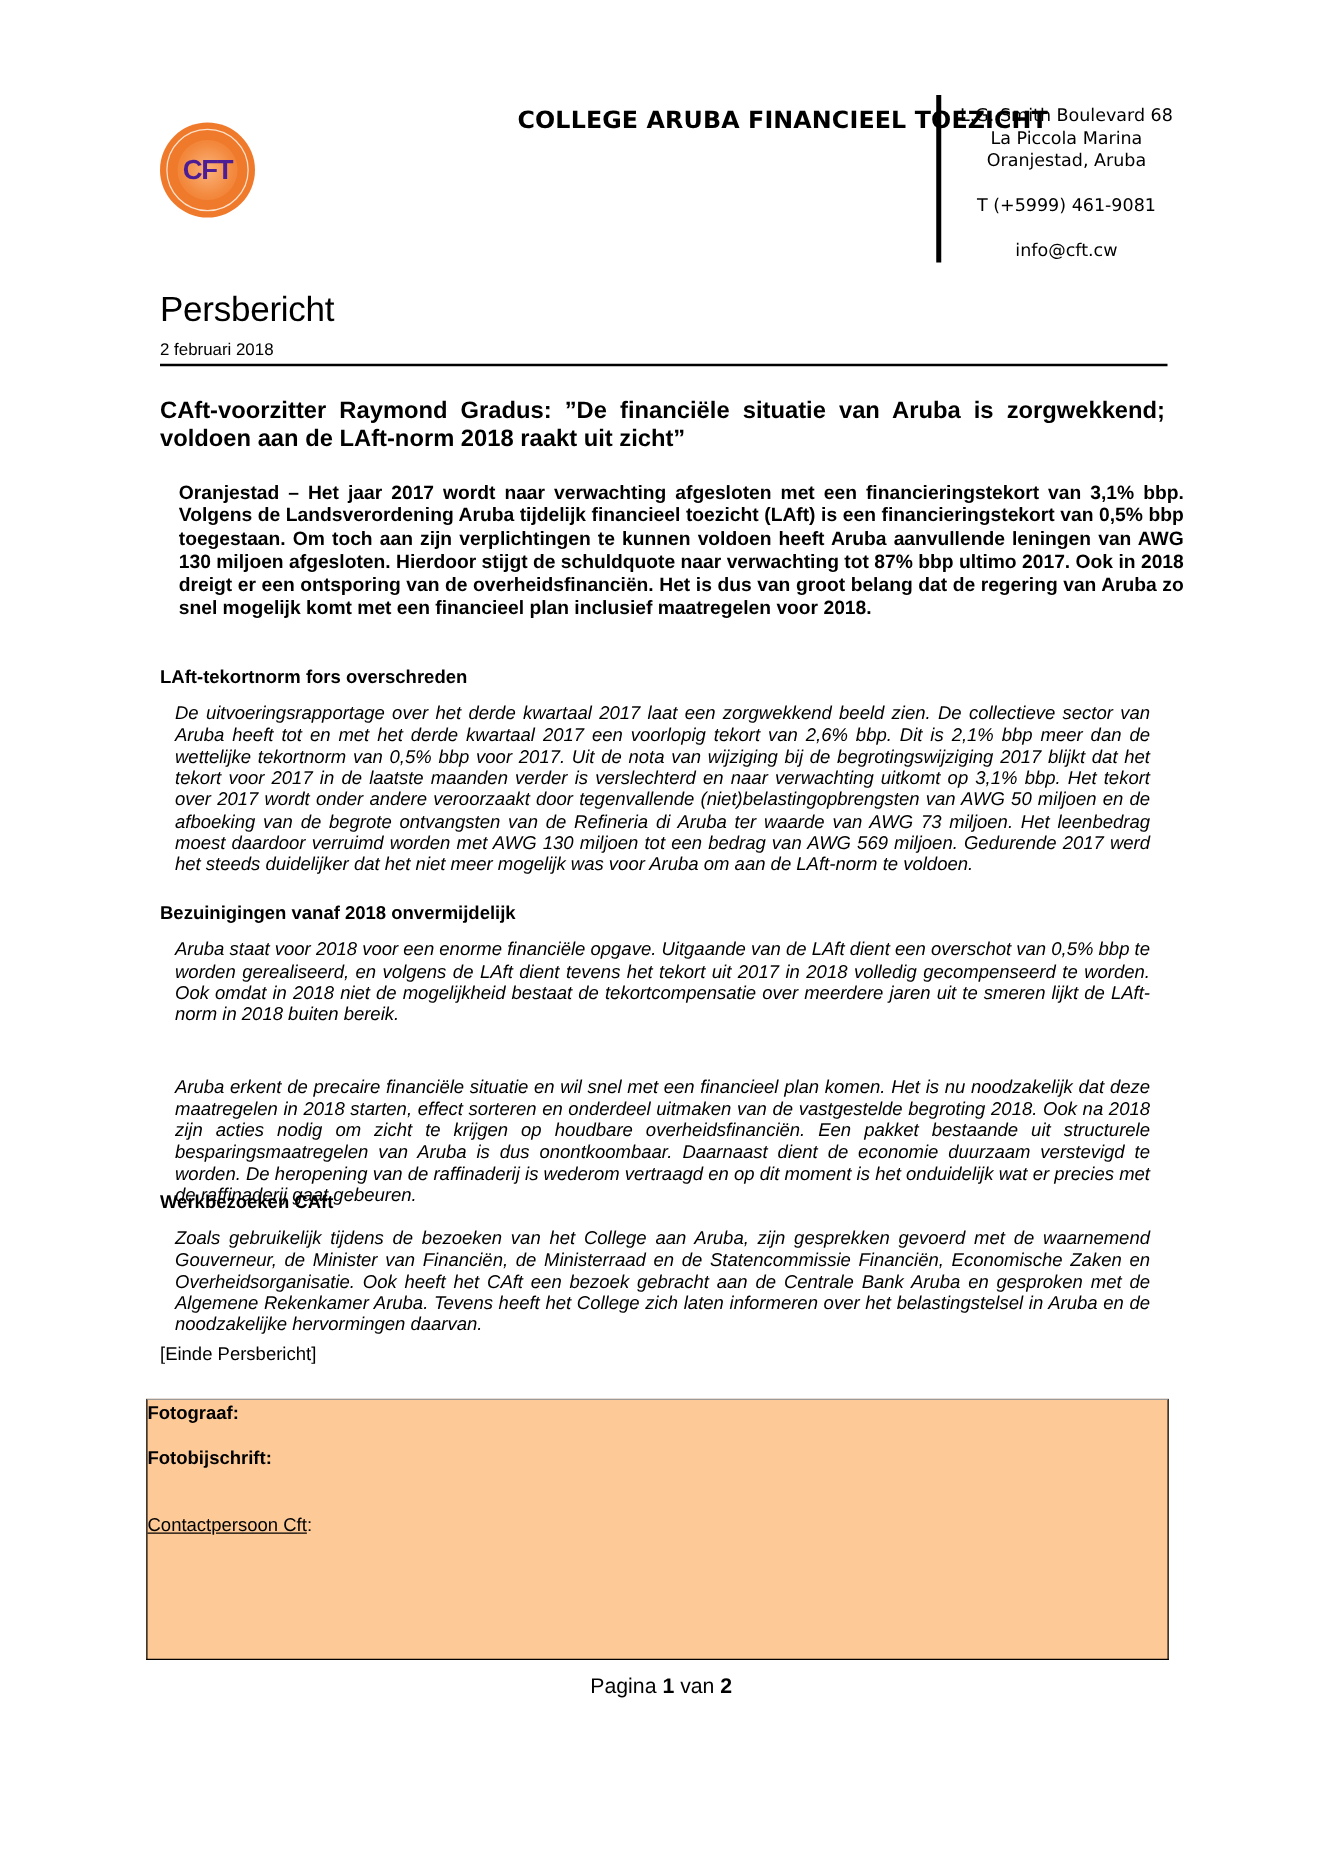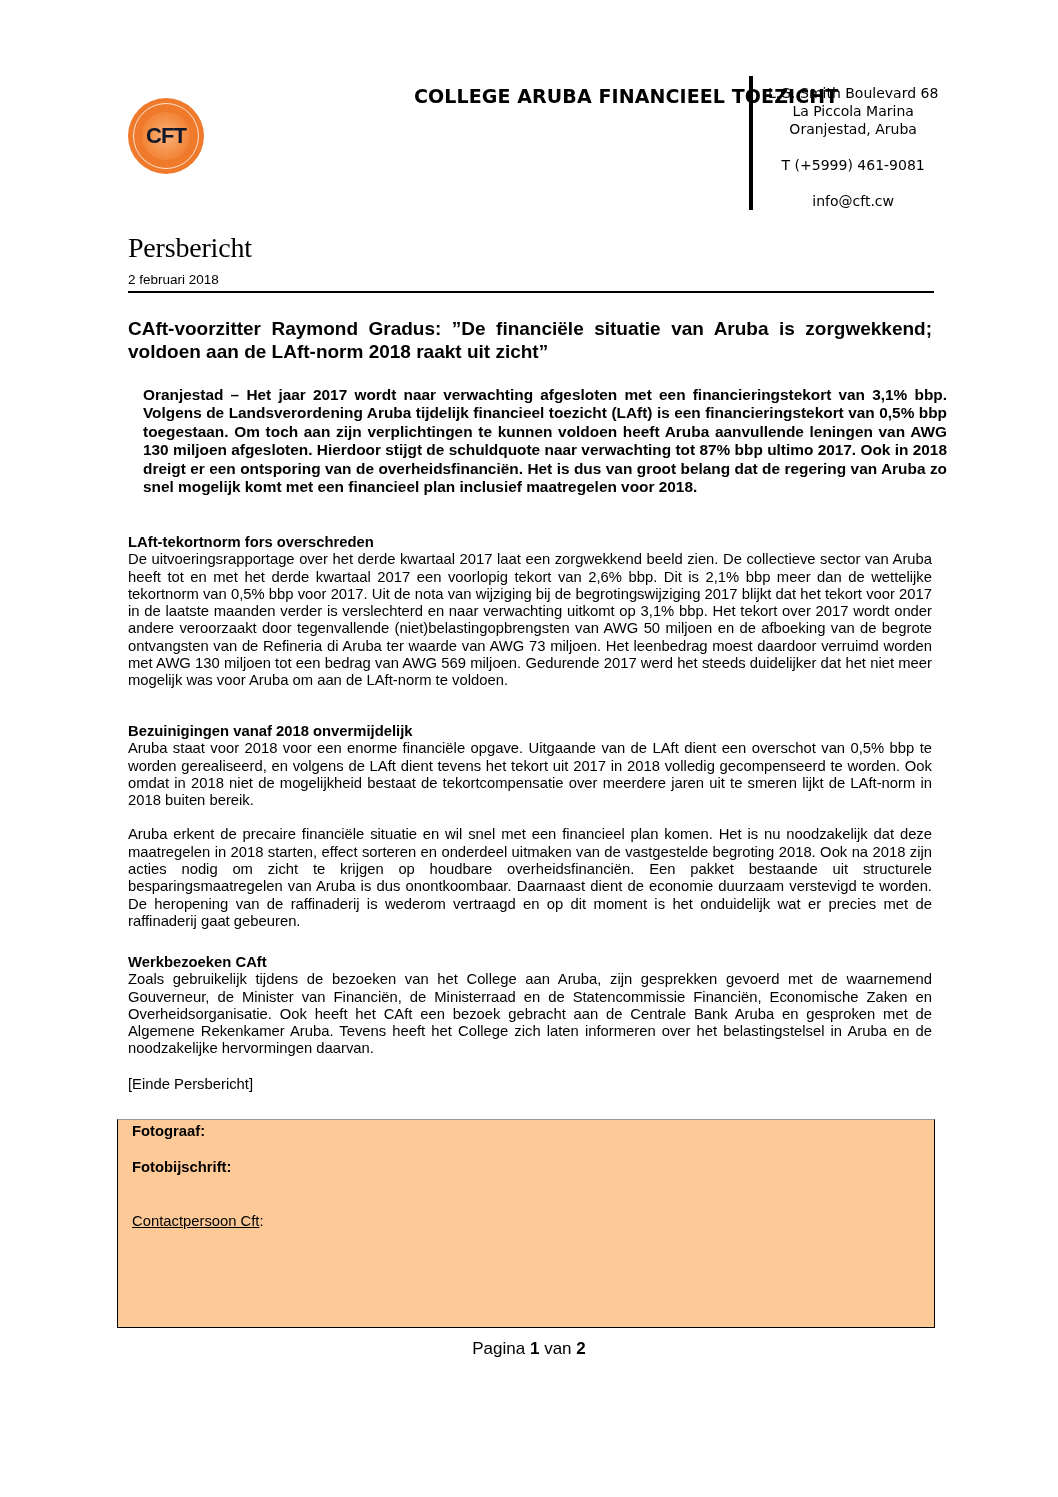--- a/index.html
+++ b/index.html
@@ -8,53 +8,53 @@
   .abs { position: absolute; }
 
   
   .logo { left: 128px; top: 98px; width: 76px; height: 76px; border-radius: 50%;
           background: #f07a2c; }
   .logo .ring { position: absolute; inset: 5px; border-radius: 50%; border: 1.5px solid #fde2cc; }
   .logo .burst { position: absolute; inset: 14px; border-radius: 50%;
           background: radial-gradient(circle, #fbb37c 0%, #f38a3f 60%, #f07a2c 100%); }
   .logo .txt { position: absolute; left: 0; right: 0; top: 25px; text-align: center;
           font-family: "Liberation Sans", sans-serif; font-weight: bold; font-size: 22px;
-          color: #0f172a; letter-spacing: -1px; }
+          color: #4c1d95; letter-spacing: -1px; }
 
   
   .org { left: 414px; top: 85px; font-family: "DejaVu Sans", sans-serif; font-weight: bold;
          font-size: 19px; letter-spacing: 0.1px; }
   .vbar { left: 749px; top: 76px; width: 4px; height: 134px; background: #000; }
   .addr { left: 768px; top: 84px; font-family: "DejaVu Sans", sans-serif; font-size: 14px;
           line-height: 18px; }
   .addr div { height: 18px; text-align: center; }
 
   
-  .doctype { left: 128px; top: 232px; font-family: Liberation Serif, serif;
+  .doctype { left: 128px; top: 232px; font-family: Liberation Sans, sans-serif;
              font-size: 28px; font-weight: normal; letter-spacing: -0.2px; }
   .docdate { left: 128px; top: 272px; font-size: 13.5px; font-family: "Liberation Sans", sans-serif; }
   .hrule { left: 128px; top: 291px; width: 806px; height: 2px; background: #000; }
 
   .headline { left: 128px; top: 317px; width: 804px; font-family: "Liberation Sans", sans-serif;
               font-weight: bold; font-size: 19px; line-height: 23px; text-align: justify;
               text-align-last: left; }
 
   .lead { left: 128px; top: 386px; width: 804px; font-family: "Liberation Sans", sans-serif;
           font-weight: bold; font-size: 15.4px; line-height: 18.4px; text-align: justify; margin-left: 15px; }
 
   .section { position: absolute; left: 128px; width: 804px; font-family: "Liberation Sans", sans-serif;
              font-size: 14.8px; line-height: 17.3px; }
   .section h3 { margin: 0; font-size: 14.8px; font-weight: bold; line-height: 17.3px; }
-  .section p { margin: 0; text-align: justify; }
+  .section p { margin: 12px; text-align: justify; font-style: italic; }
 
   .end { left: 128px; top: 1076px; font-family: "Liberation Sans", sans-serif; font-size: 14.8px; }
 
   .box { left: 117px; top: 1119px; width: 818px; height: 209px; background: #fdca97;
          border: 1px solid #000; border-top-color: #9a9a9a; box-sizing: border-box;
-         padding: 2px 14px; font-family: "Liberation Sans", sans-serif; font-size: 14.8px;
+         padding: 2px 0; font-family: "Liberation Sans", sans-serif; font-size: 14.8px;
          line-height: 18px; }
   .box .lbl { font-weight: bold; }
   .box .gap { height: 18px; }
   .box .cap { line-height: 21px; }
   .box .u { text-decoration: underline; }
 
   .footer { left: 0; width: 1058px; top: 1339px; text-align: center;
             font-family: "Liberation Sans", sans-serif; font-size: 17px; }
   .footer b { font-weight: bold; }
 </style>

